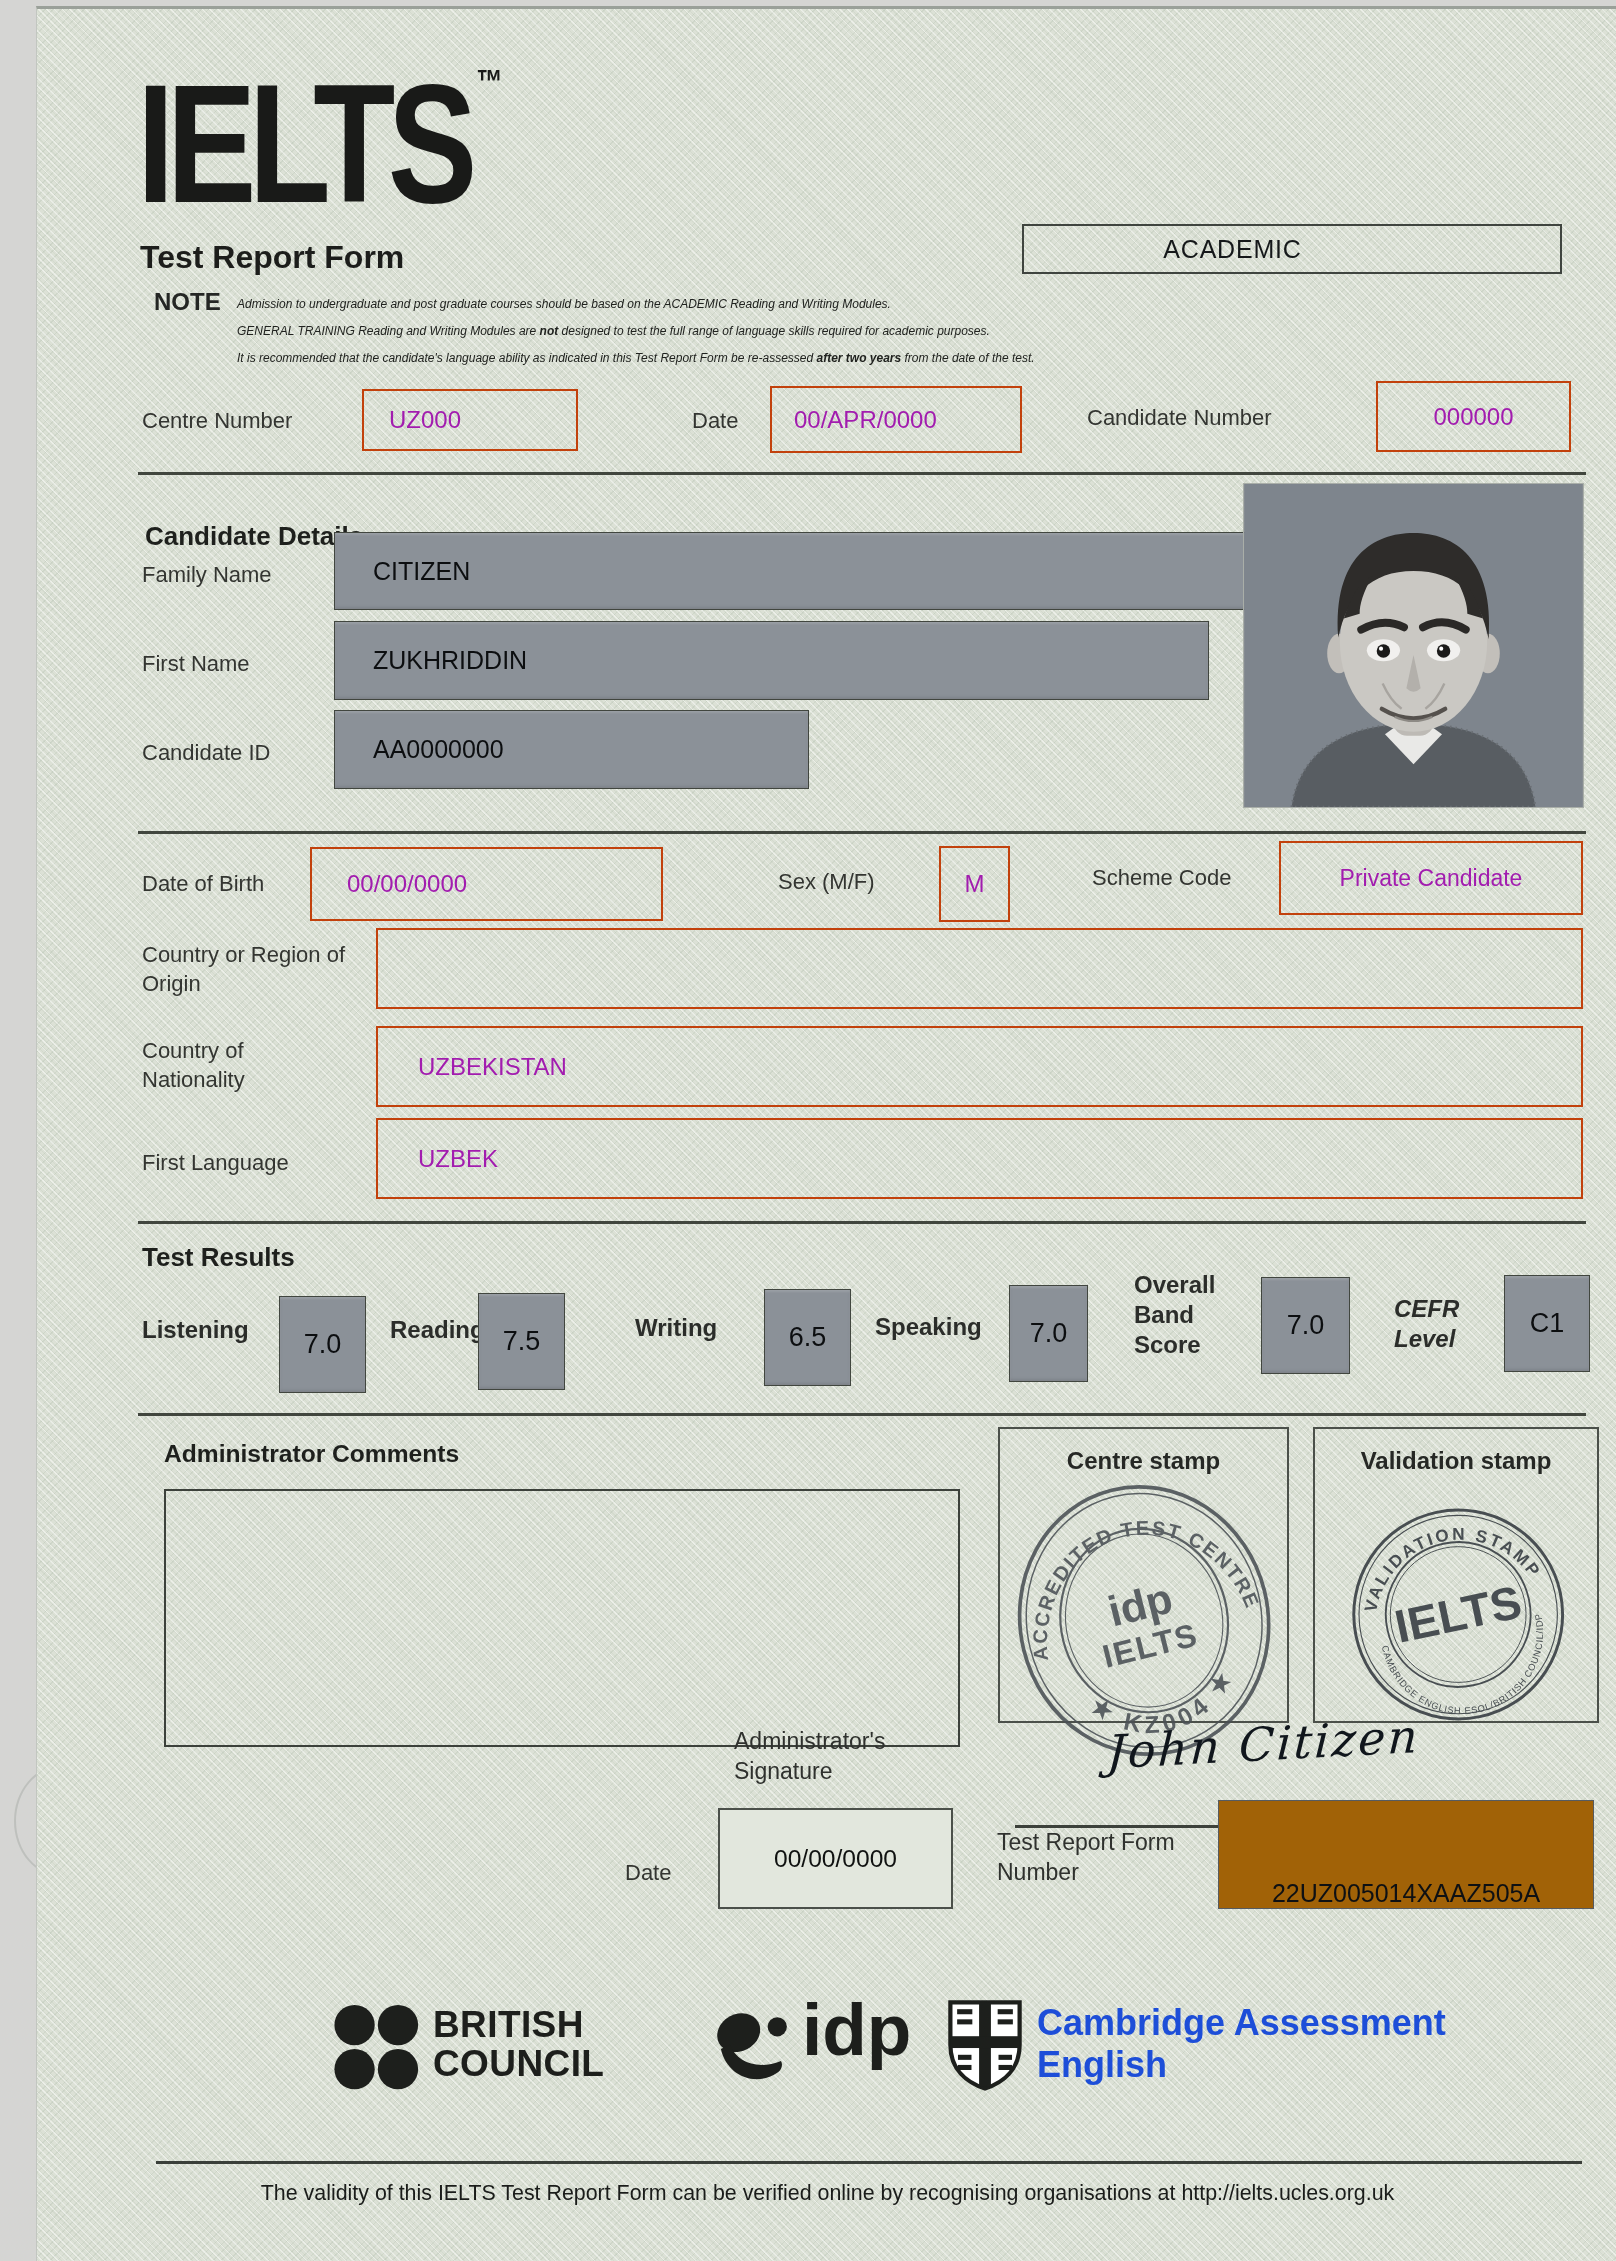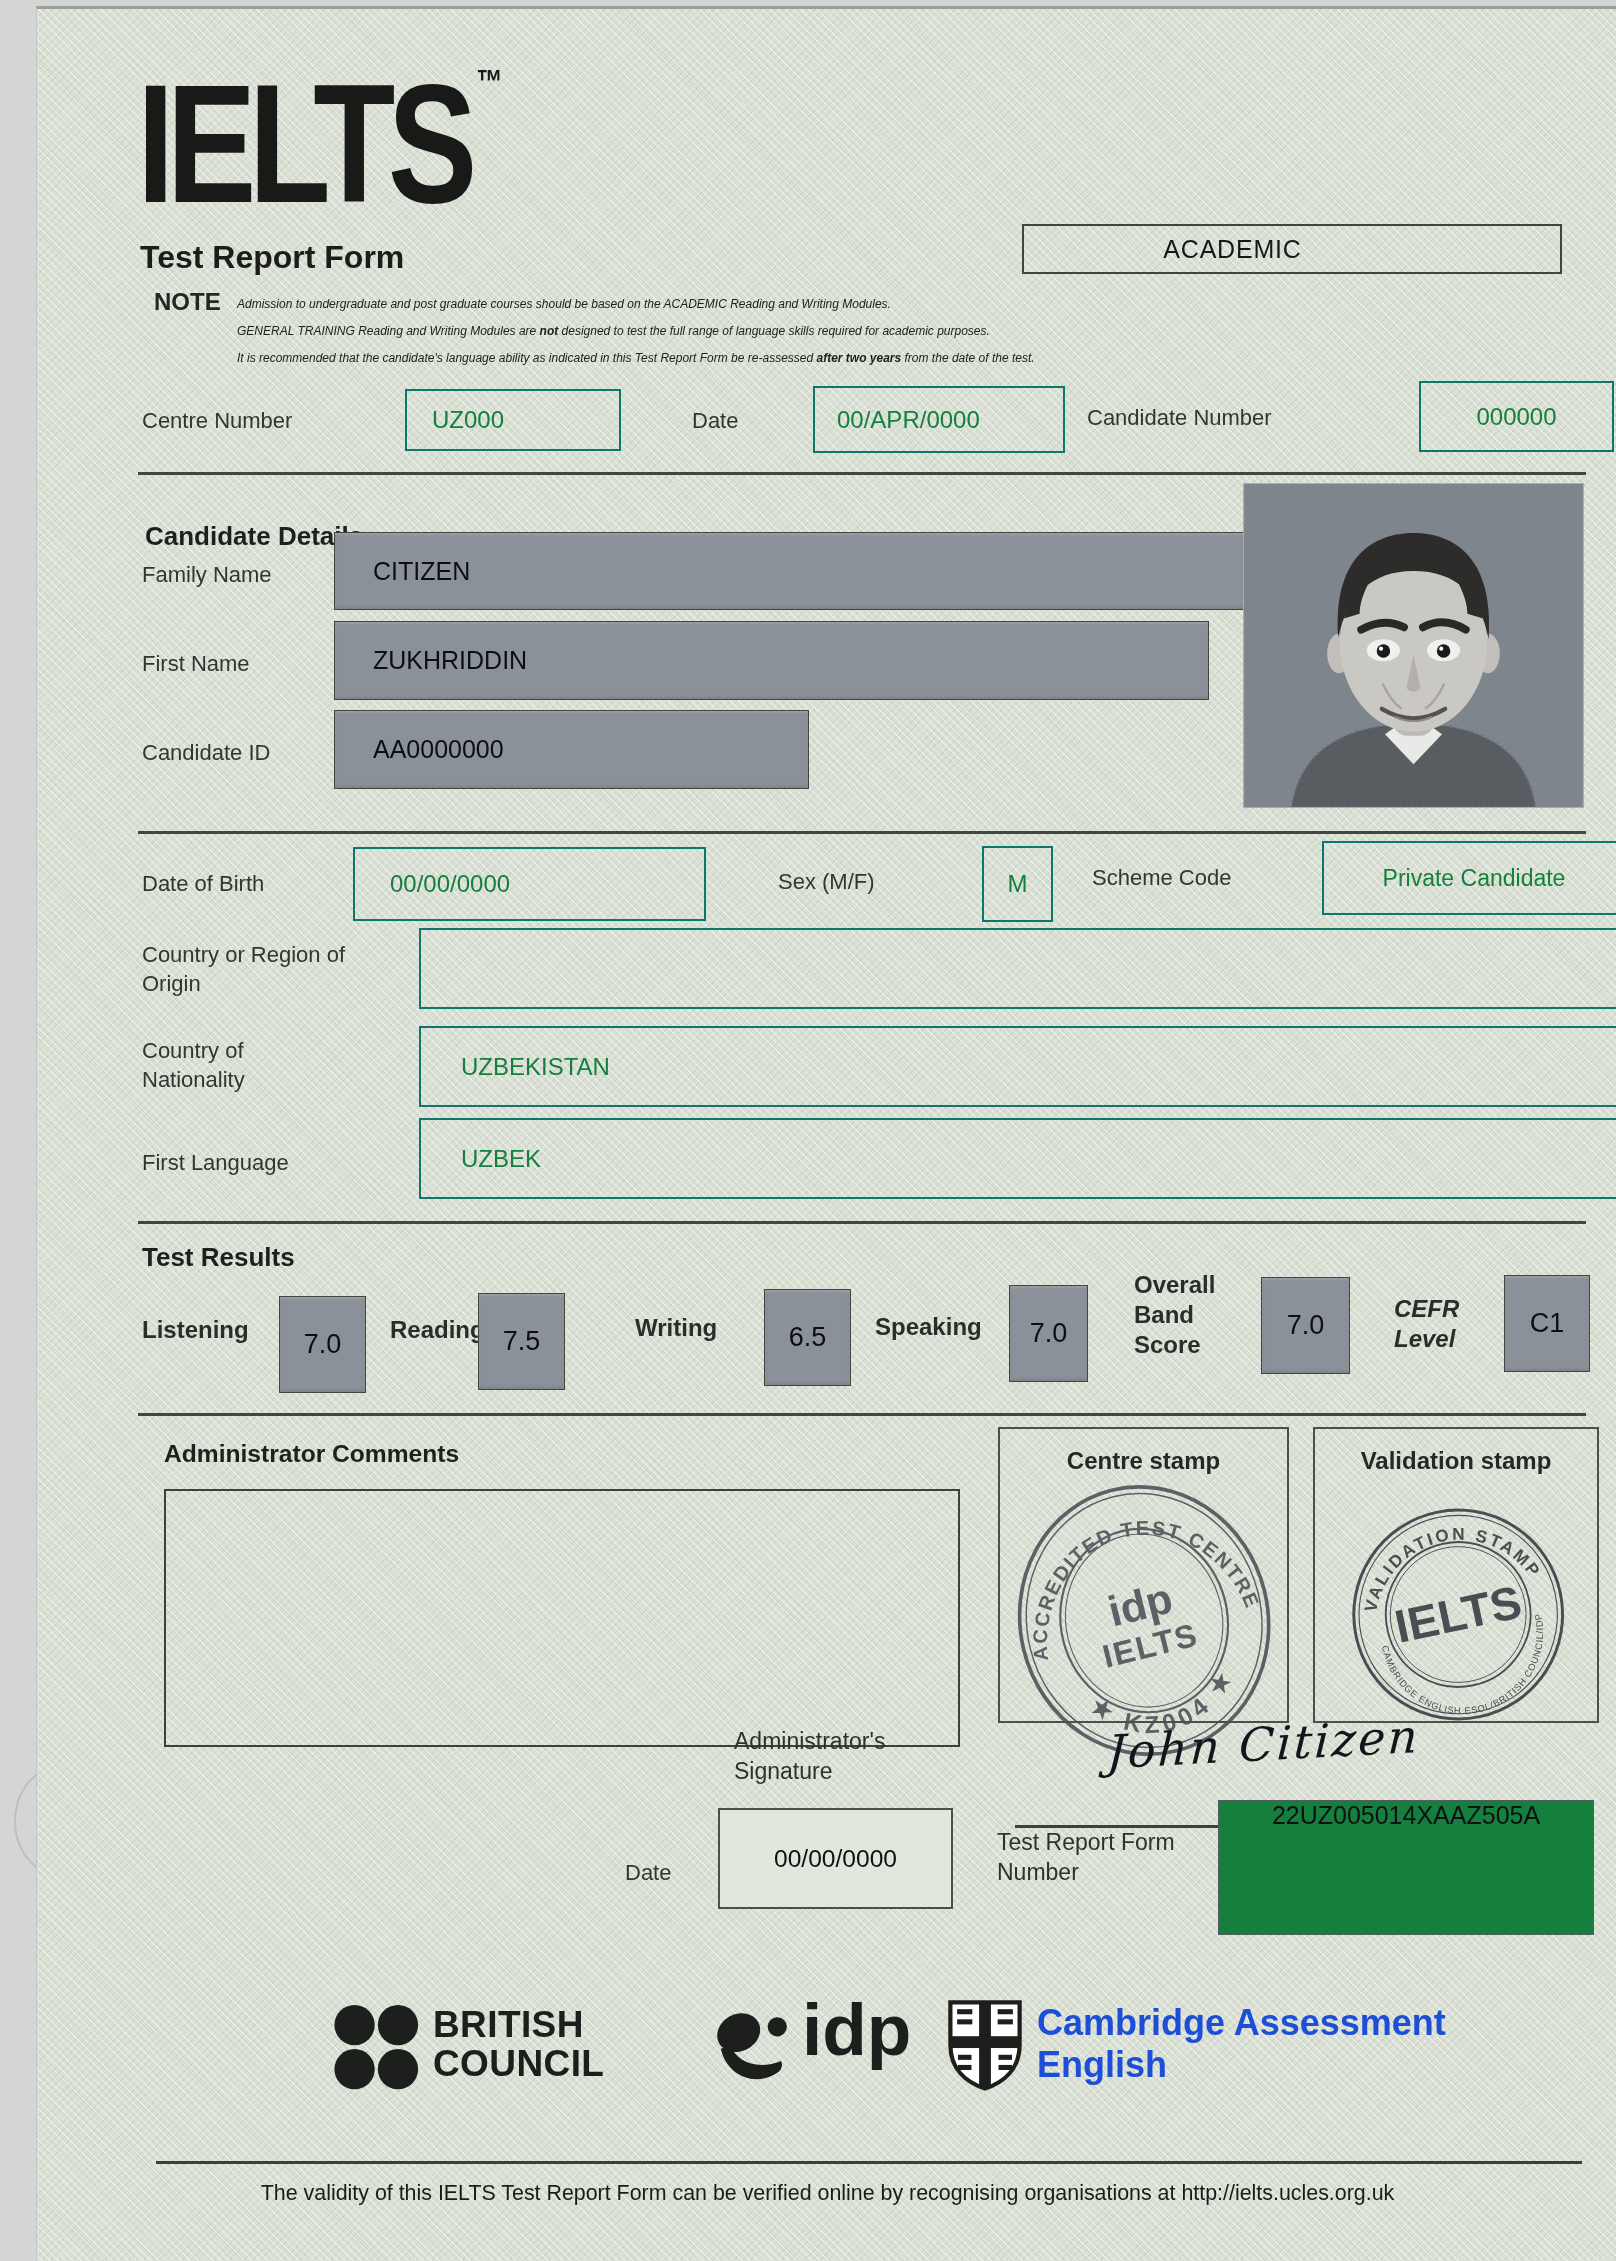--- a/index.html
+++ b/index.html
@@ -22,22 +22,22 @@
   .module-box{position:absolute;left:985px;top:215px;width:540px;height:50px;
         border:2.4px solid #3f443f;display:flex;align-items:center;justify-content:center;
         padding-right:119px;box-sizing:border-box;font-size:25px;letter-spacing:0.8px;color:#15181a;}
   
   .note-label{position:absolute;left:117px;top:279px;font-size:24px;font-weight:bold;color:#242624;}
   .note-lines{position:absolute;left:200px;top:282px;width:1299px;font-size:12px;
         font-style:italic;line-height:27px;color:#20221f;}
   .note-lines b{font-style:italic;}
   
   .lbl{position:absolute;font-size:22px;color:#333531;}
-  .obox{position:absolute;border:2px solid #0f766e;box-sizing:border-box;
-        display:flex;align-items:center;font-size:24px;color:#15803d;margin-left:43px;}
+  .obox{position:absolute;border:2px solid #c2410c;box-sizing:border-box;
+        display:flex;align-items:center;font-size:24px;color:#a21caf;}
   .gbox{position:absolute;background:#8b9198;border:1.6px solid #41463f;box-sizing:border-box;
         display:flex;align-items:center;font-size:25px;color:#0c0e10;
         box-shadow:inset 0 1.6px 2.4px rgba(255,255,255,.18), inset 0 -1.6px 3.2px rgba(0,0,0,.12);}
   .hr{position:absolute;height:2.8px;background:#41463e;}
   .sec{position:absolute;font-size:26px;font-weight:bold;color:#1e201d;}
   .center{justify-content:center;}
   
   .s-lbl{position:absolute;font-size:24px;font-weight:bold;color:#2b2d2a;line-height:1.25;}
   .s-box{position:absolute;width:87px;height:97px;background:#8b9198;border:1.6px solid #41463f;
          box-sizing:border-box;display:flex;align-items:center;justify-content:center;
@@ -52,22 +52,22 @@
   .seal{position:absolute;opacity:.88;}
   .sig-label{position:absolute;left:697px;top:1718px;width:222px;font-size:23px;color:#2f312e;line-height:1.3;}
   .signature{position:absolute;left:1070px;top:1703px;width:507px;
          font-family:"DejaVu Serif",serif;font-style:italic;font-size:46px;color:#10161c;
          transform:rotate(-3deg) skewX(-6deg);letter-spacing:2.4px;white-space:nowrap;}
   .sig-line{position:absolute;left:978px;top:1816px;width:566px;height:2.4px;background:#3c413b;}
   .datebox{position:absolute;left:681px;top:1799px;width:235px;height:101px;background:#e2e7dd;
          border:2px solid #4b504a;box-sizing:border-box;display:flex;align-items:center;
          justify-content:center;font-size:24.6px;color:#101211;}
   .trf-lbl{position:absolute;left:960px;top:1819px;width:238px;font-size:23px;color:#2f312e;line-height:1.3;}
-  .trf-box{position:absolute;left:1181px;top:1791px;width:376px;height:135px;background:#15803d;
-         border:1.6px solid #565b61;box-sizing:border-box;display:flex;align-items:flex-start;
+  .trf-box{position:absolute;left:1181px;top:1791px;width:376px;height:109px;background:#a16207;
+         border:1.6px solid #565b61;box-sizing:border-box;display:flex;align-items:flex-end;
          justify-content:center;font-size:25px;color:#0e1013;}
   
   .bc-text{position:absolute;left:396px;top:1997px;font-size:37px;font-weight:bold;
          line-height:1.05;color:#1d1f1c;letter-spacing:0.4px;}
   .idp-text{position:absolute;left:765px;top:1979px;font-size:73px;font-weight:bold;color:#1d1f1c;}
   .cam-text{position:absolute;left:1000px;top:1993px;font-size:36px;font-weight:600;
          line-height:1.15;color:#1d4ed8;}
   .validity{position:absolute;left:0;top:2172px;width:1581px;text-align:center;
          font-size:21.4px;color:#24262
 

